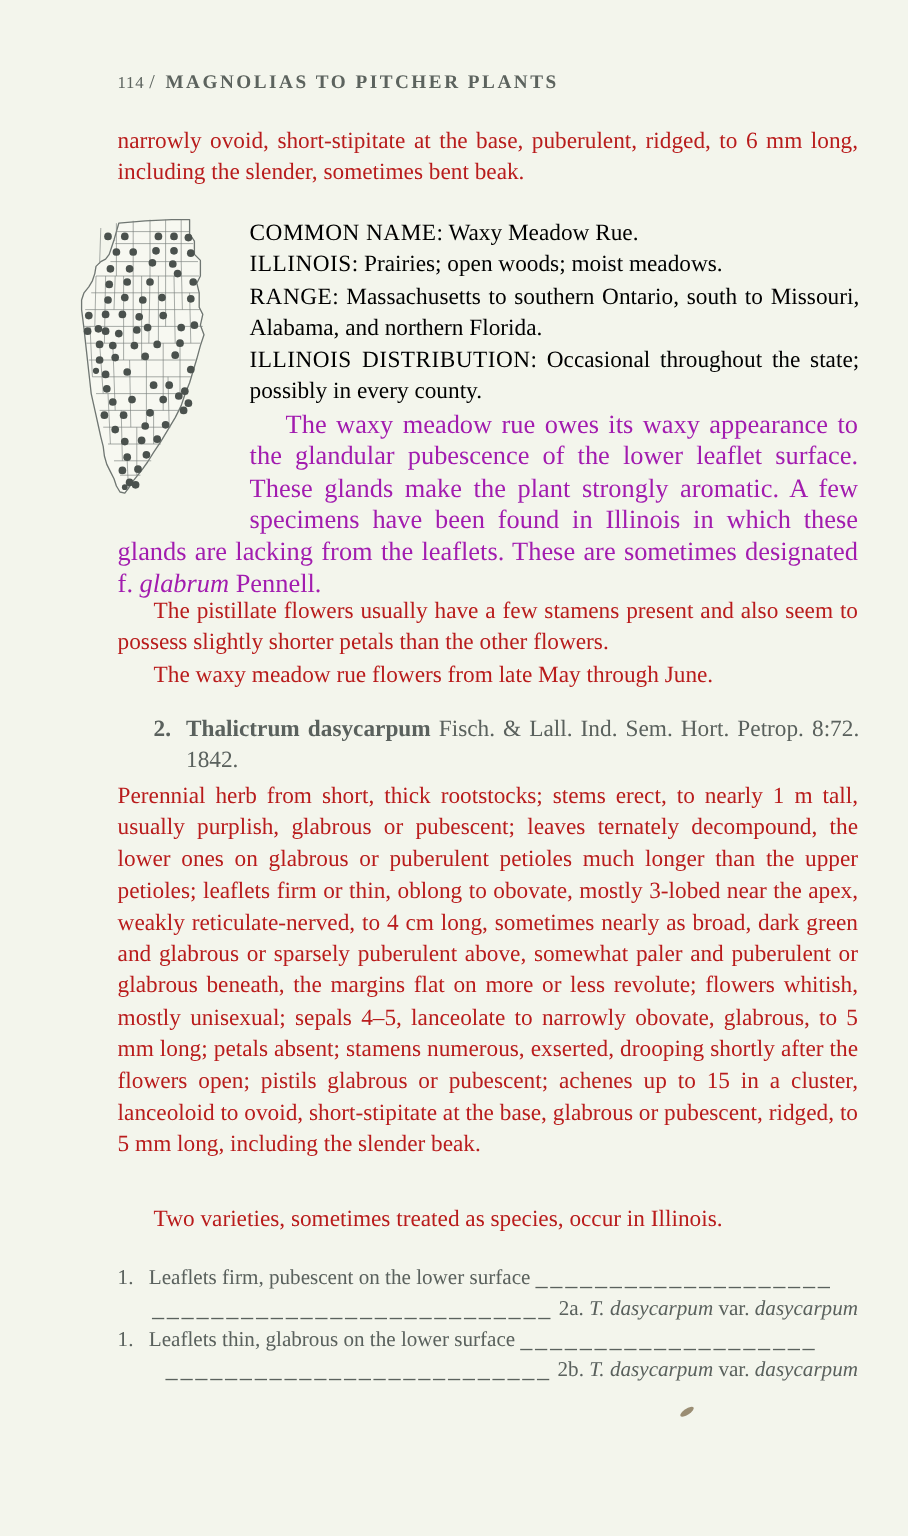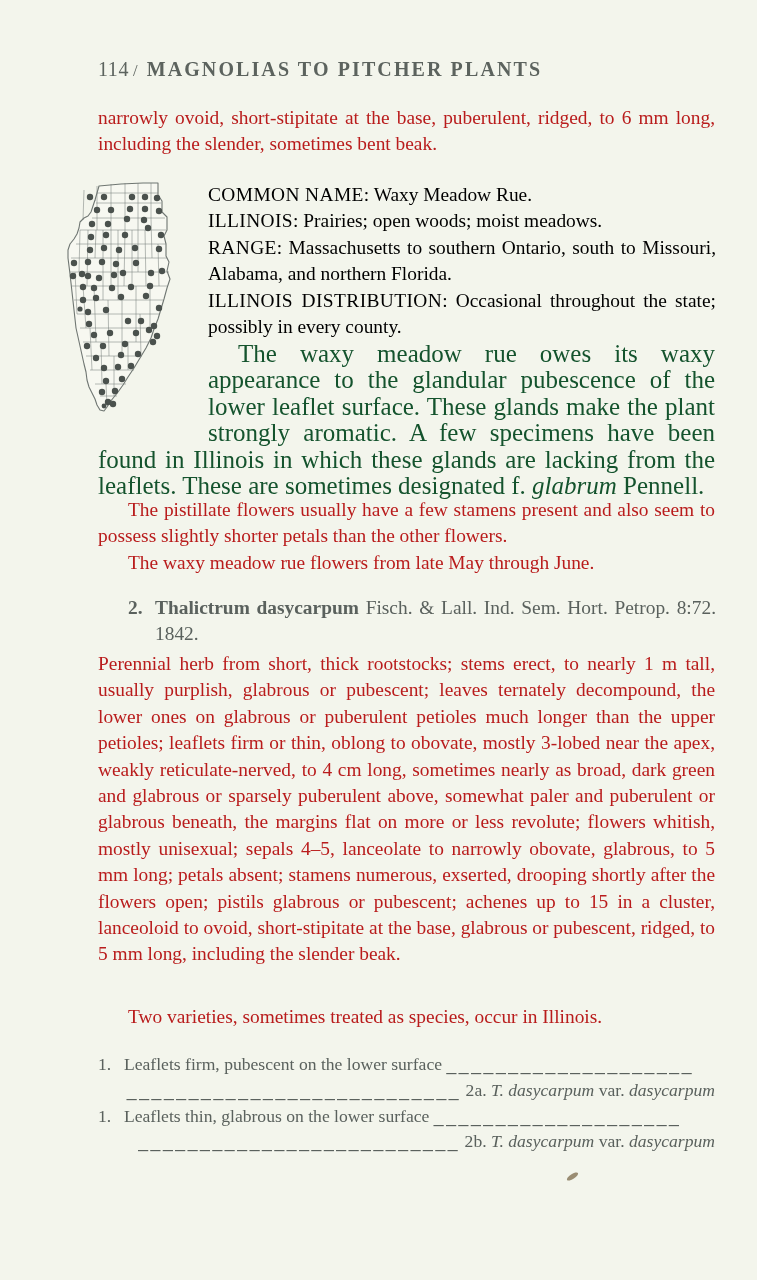--- a/index.html
+++ b/index.html
@@ -27,32 +27,32 @@
     position: absolute;
     left: 98px;
     top: 58px;
     width: 620px;
     font-size: 16.5px;
     letter-spacing: 1.6px;
     color: #5c635e;
     white-space: nowrap;
   }
   .running-head .folio {
-    font-size: 20px;
+    font-size: 14px;
     letter-spacing: 0.6px;
     margin-right: 4px;
   }
   .running-head .slash {
     margin-right: 9px;
     letter-spacing: 0;
   }
   .running-head .rh-title {
     font-weight: bold;
     letter-spacing: 2.1px;
-    font-size: 20px;
+    font-size: 16px;
   }
 
   
   .col {
     position: absolute;
     left: 98px;
     width: 617px;
     font-size: 19.4px;
     line-height: 26.4px;
     text-align: justify;
@@ -98,23 +98,23 @@
     font-size: 19.4px;
     letter-spacing: 0.4px;
   }
 
   
   #para-wrap {
     position: absolute;
     left: 98px;
     top: 341px;
     width: 617px;
-    font-size: 25px;
+    font-size: 22px;
     line-height: 26.4px;
-    color: #14532d;
+    color: #a21caf;
   }
   #para-wrap .shape {
     float: left;
     width: 110px;
     height: 105px;
   }
   #para-wrap .body {
     text-align: justify;
     text-indent: 30px;
   }

